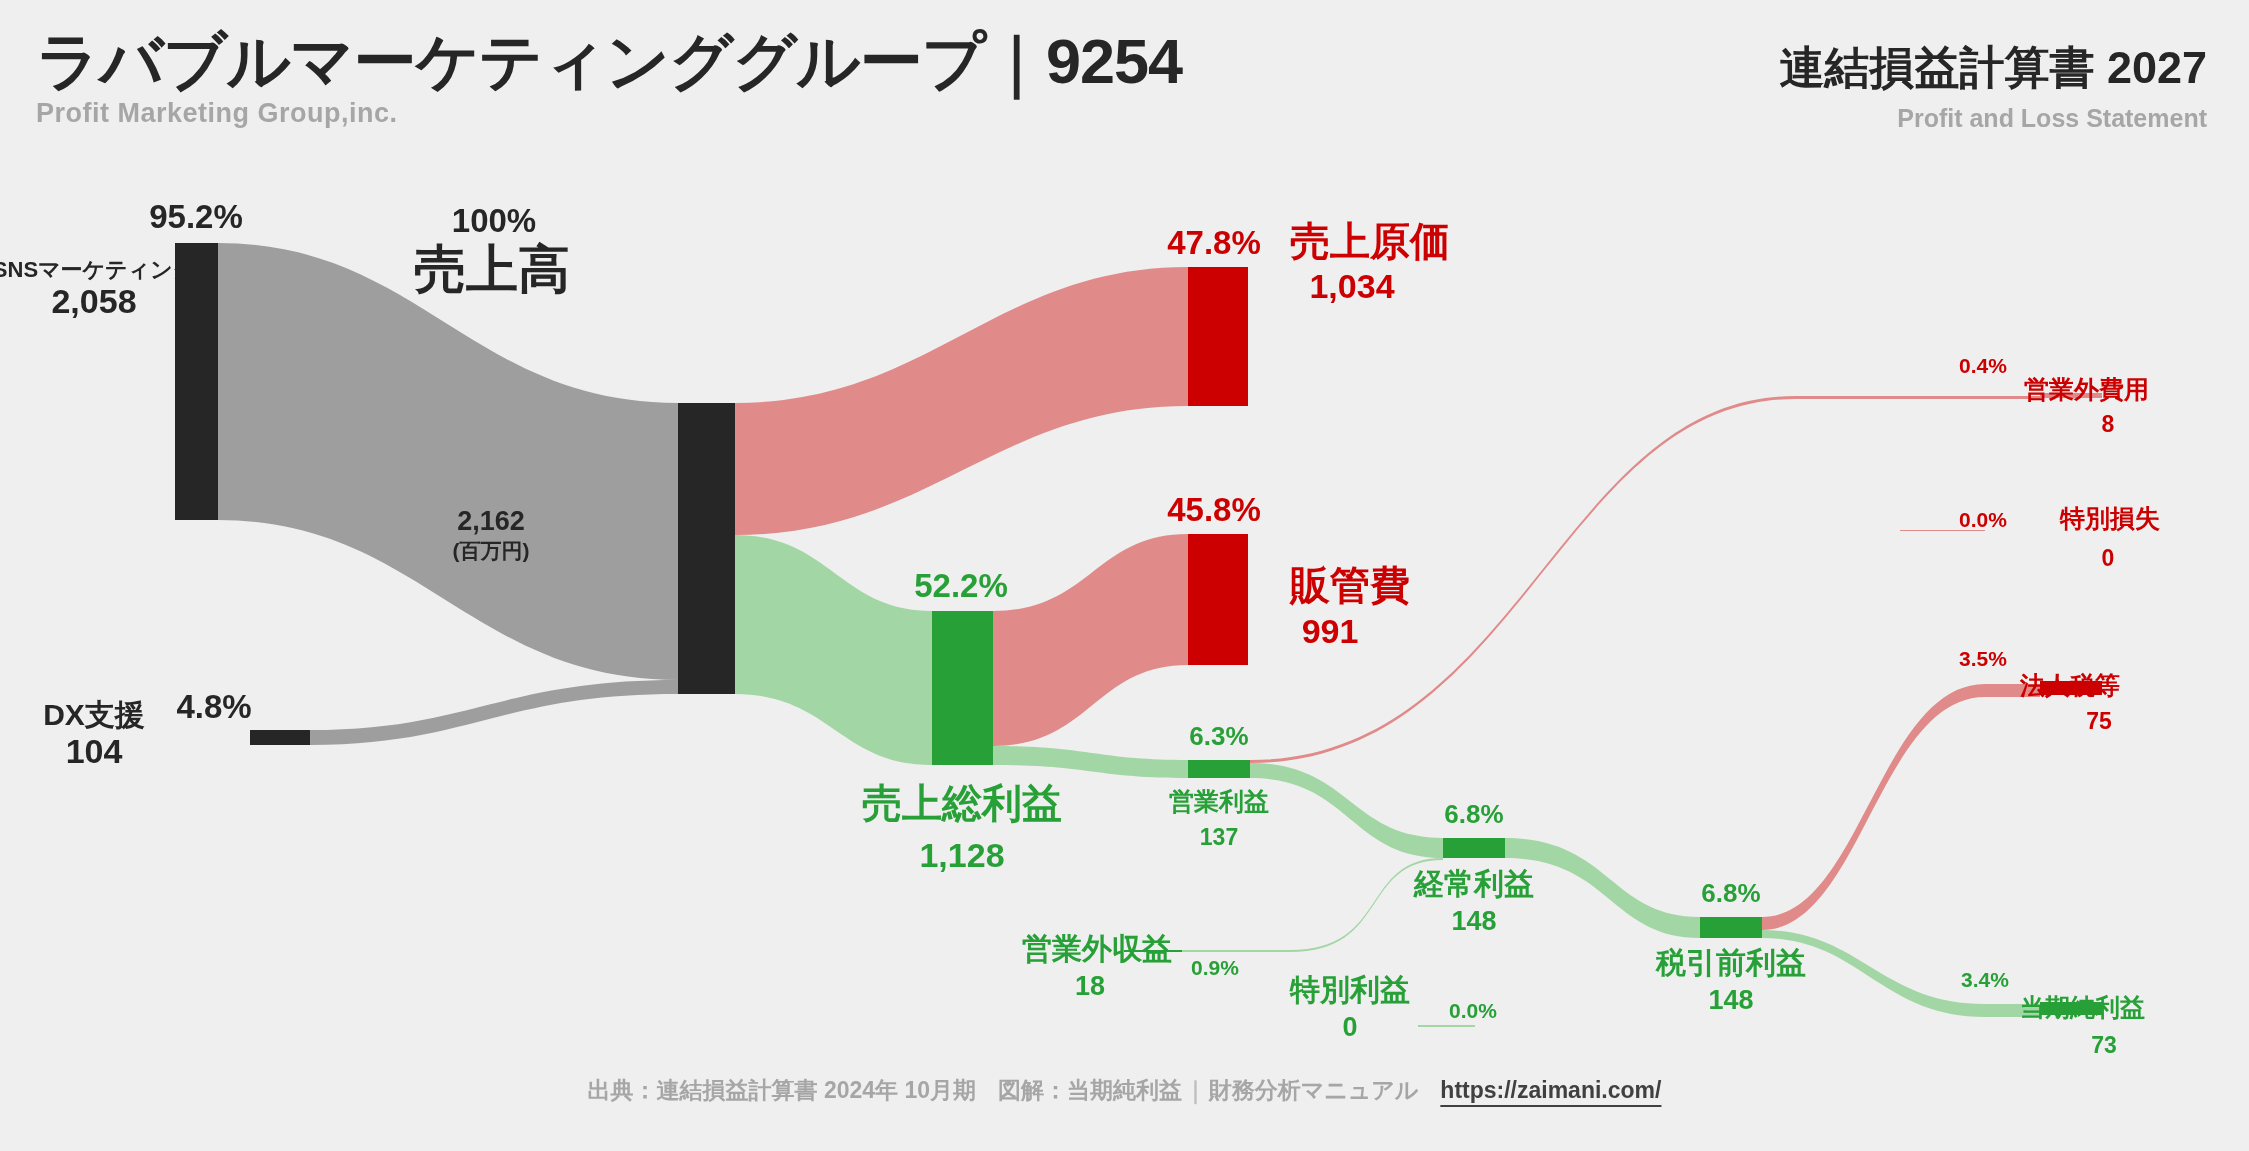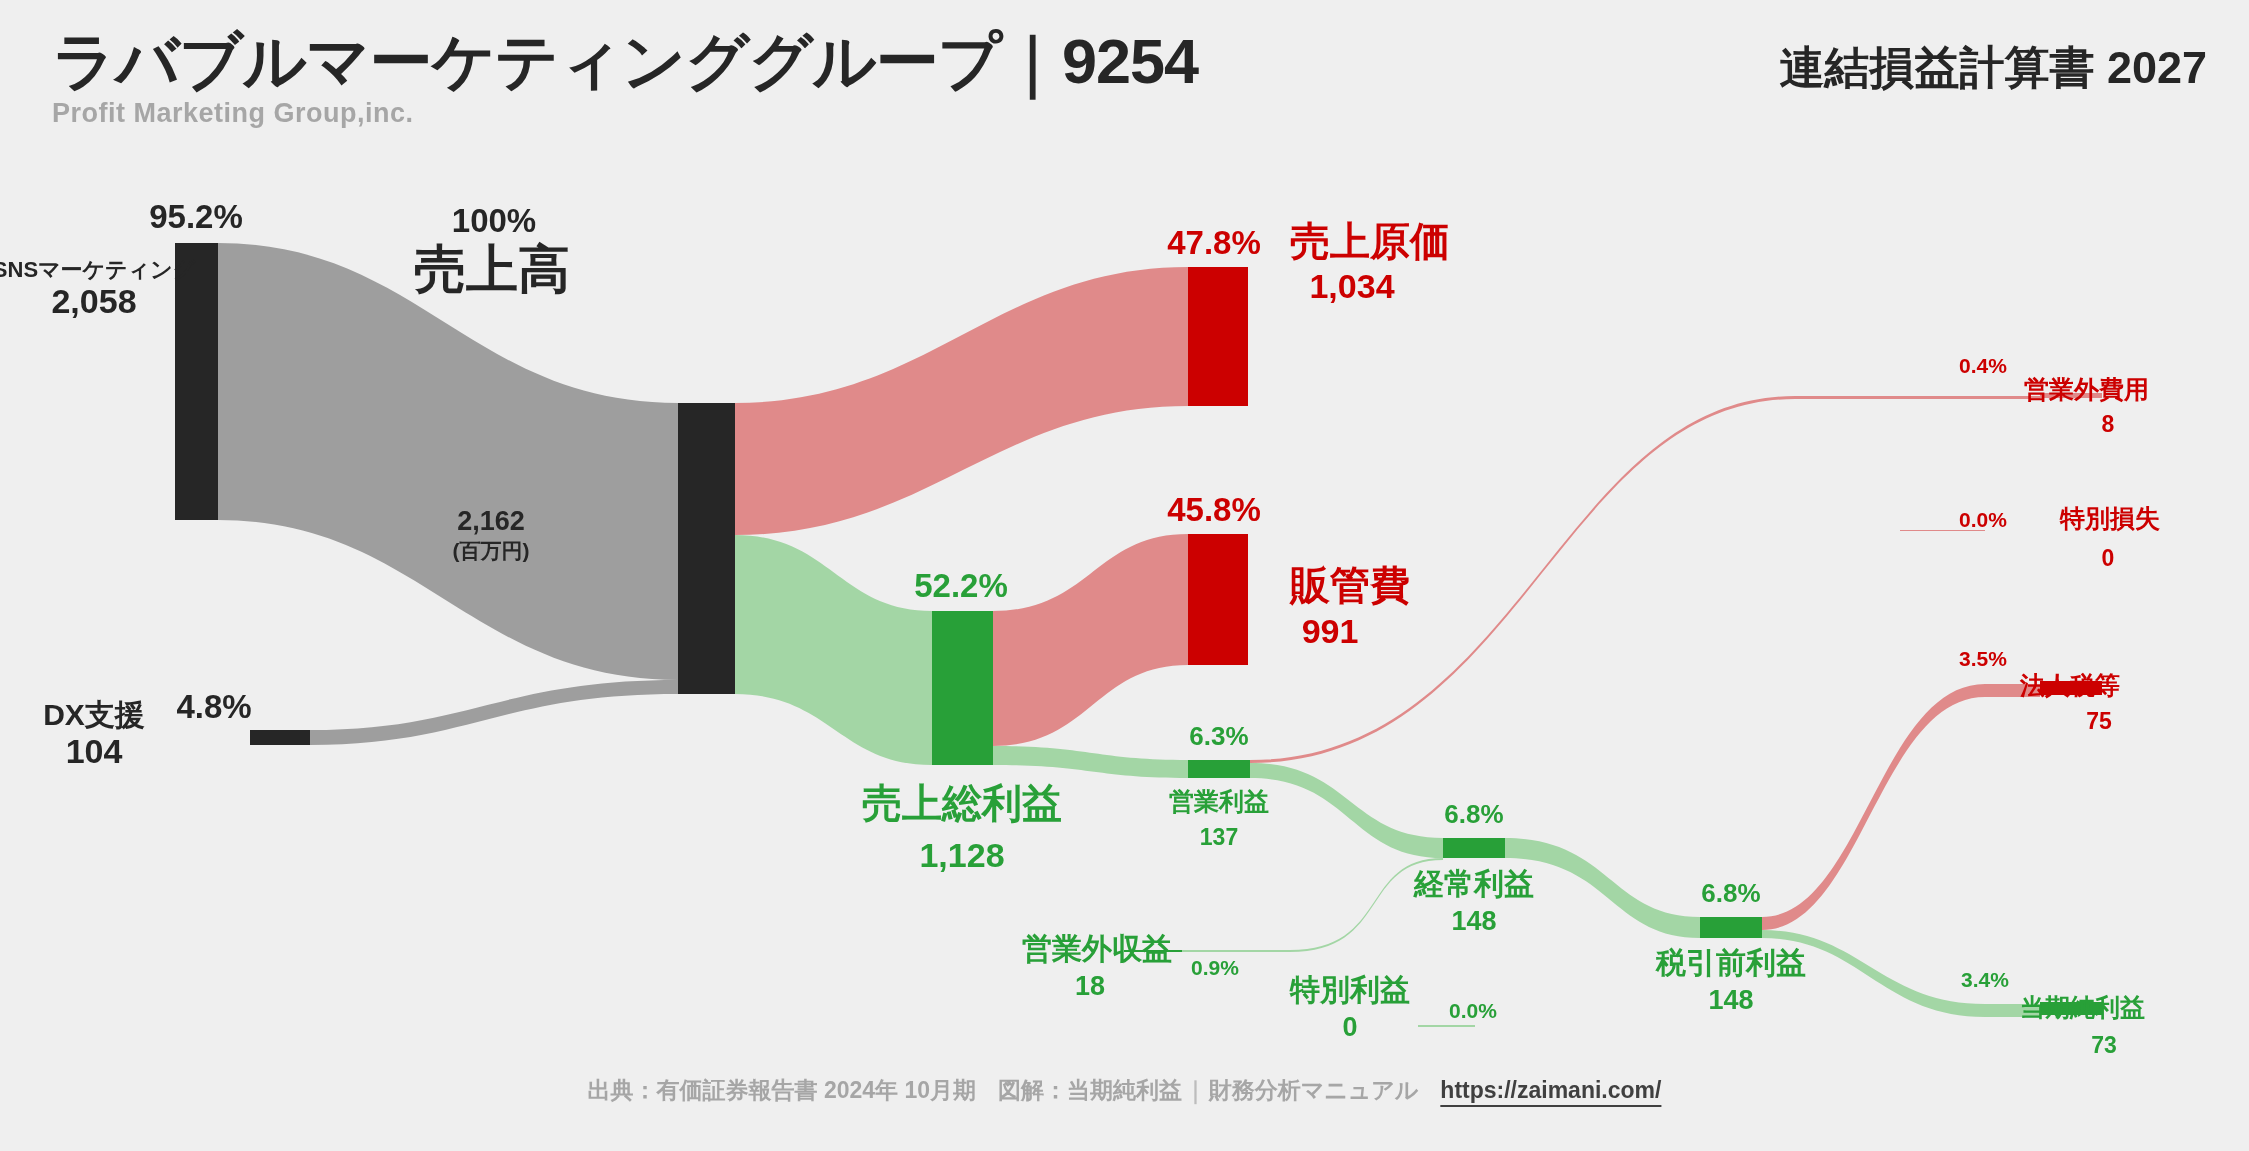--- a/index.html
+++ b/index.html
@@ -6,21 +6,21 @@
   body{
     width:2249px;height:1151px;
     background:#efefef;
     font-family:"Liberation Sans","DejaVu Sans",sans-serif;
     overflow:hidden;
     position:relative;
   }
   #root{position:absolute;inset:0;}
 
   
-  .hdr-left{position:absolute;left:52px;top:28px;}
+  .hdr-left{position:absolute;left:36px;top:28px;}
   .hdr-title{
     font-size:63px;font-weight:700;color:#262626;
     letter-spacing:-1px;line-height:1.05;white-space:nowrap;
   }
   .hdr-title .code{font-weight:700;}
   .hdr-sub{
     margin-top:4px;font-size:27px;font-weight:700;color:#a6a6a6;
     letter-spacing:.5px;white-space:nowrap;
   }
   .hdr-right{position:absolute;right:42px;top:38px;text-align:right;}
@@ -67,20 +67,21 @@
 
 <div id="root">
 
   <div class="hdr-left">
     <div class="hdr-title"><span>ラバブルマーケティンググループ</span><span class="sep">｜</span><span class="code">9254</span></div>
     <div class="hdr-sub">Profit Marketing Group,inc.</div>
   </div>
 
   <div class="hdr-right">
     <div class="hdr-r-title">連結損益計算書 2027</div>
+    <div class="hdr-r-sub">Profit and Loss Statement</div>
   </div>
 
   <svg width="2249" height="1151" viewBox="0 0 2249 1151">
 
     <g>
 
       <path d="M218,243 C420,243 470,403 678,403 L678,680 C470,680 420,520 218,520 Z" fill="#9e9e9e"></path>
 
       <path d="M310,730 C470,730 500,680 678,680 L678,694 C500,694 470,745 310,745 Z" fill="#9e9e9e"></path>
 
@@ -212,15 +213,15 @@
     </g>
 
     <g>
       <text class="pct-sm t-green" x="1985" y="987" text-anchor="middle">3.4%</text>
       <text class="nm-sm t-green" x="2020" y="1016" text-anchor="start">当期純利益</text>
       <text class="val-sm t-green" x="2104" y="1053" text-anchor="middle">73</text>
     </g>
 
   </svg>
 
-  <div class="footer"><span>出典：有価証券報告書 2024年 10月期</span><span class="gap"></span><span>図解：当期純利益</span><span class="sep">｜</span><span>財務分析マニュアル</span><span class="gap"></span><a class="url" href="#">https://zaimani.com/</a></div>
+  <div class="footer"><span>出典：連結損益計算書 2024年 10月期</span><span class="gap"></span><span>図解：当期純利益</span><span class="sep">｜</span><span>財務分析マニュアル</span><span class="gap"></span><a class="url" href="#">https://zaimani.com/</a></div>
 
 </div>
 
 </body></html>

